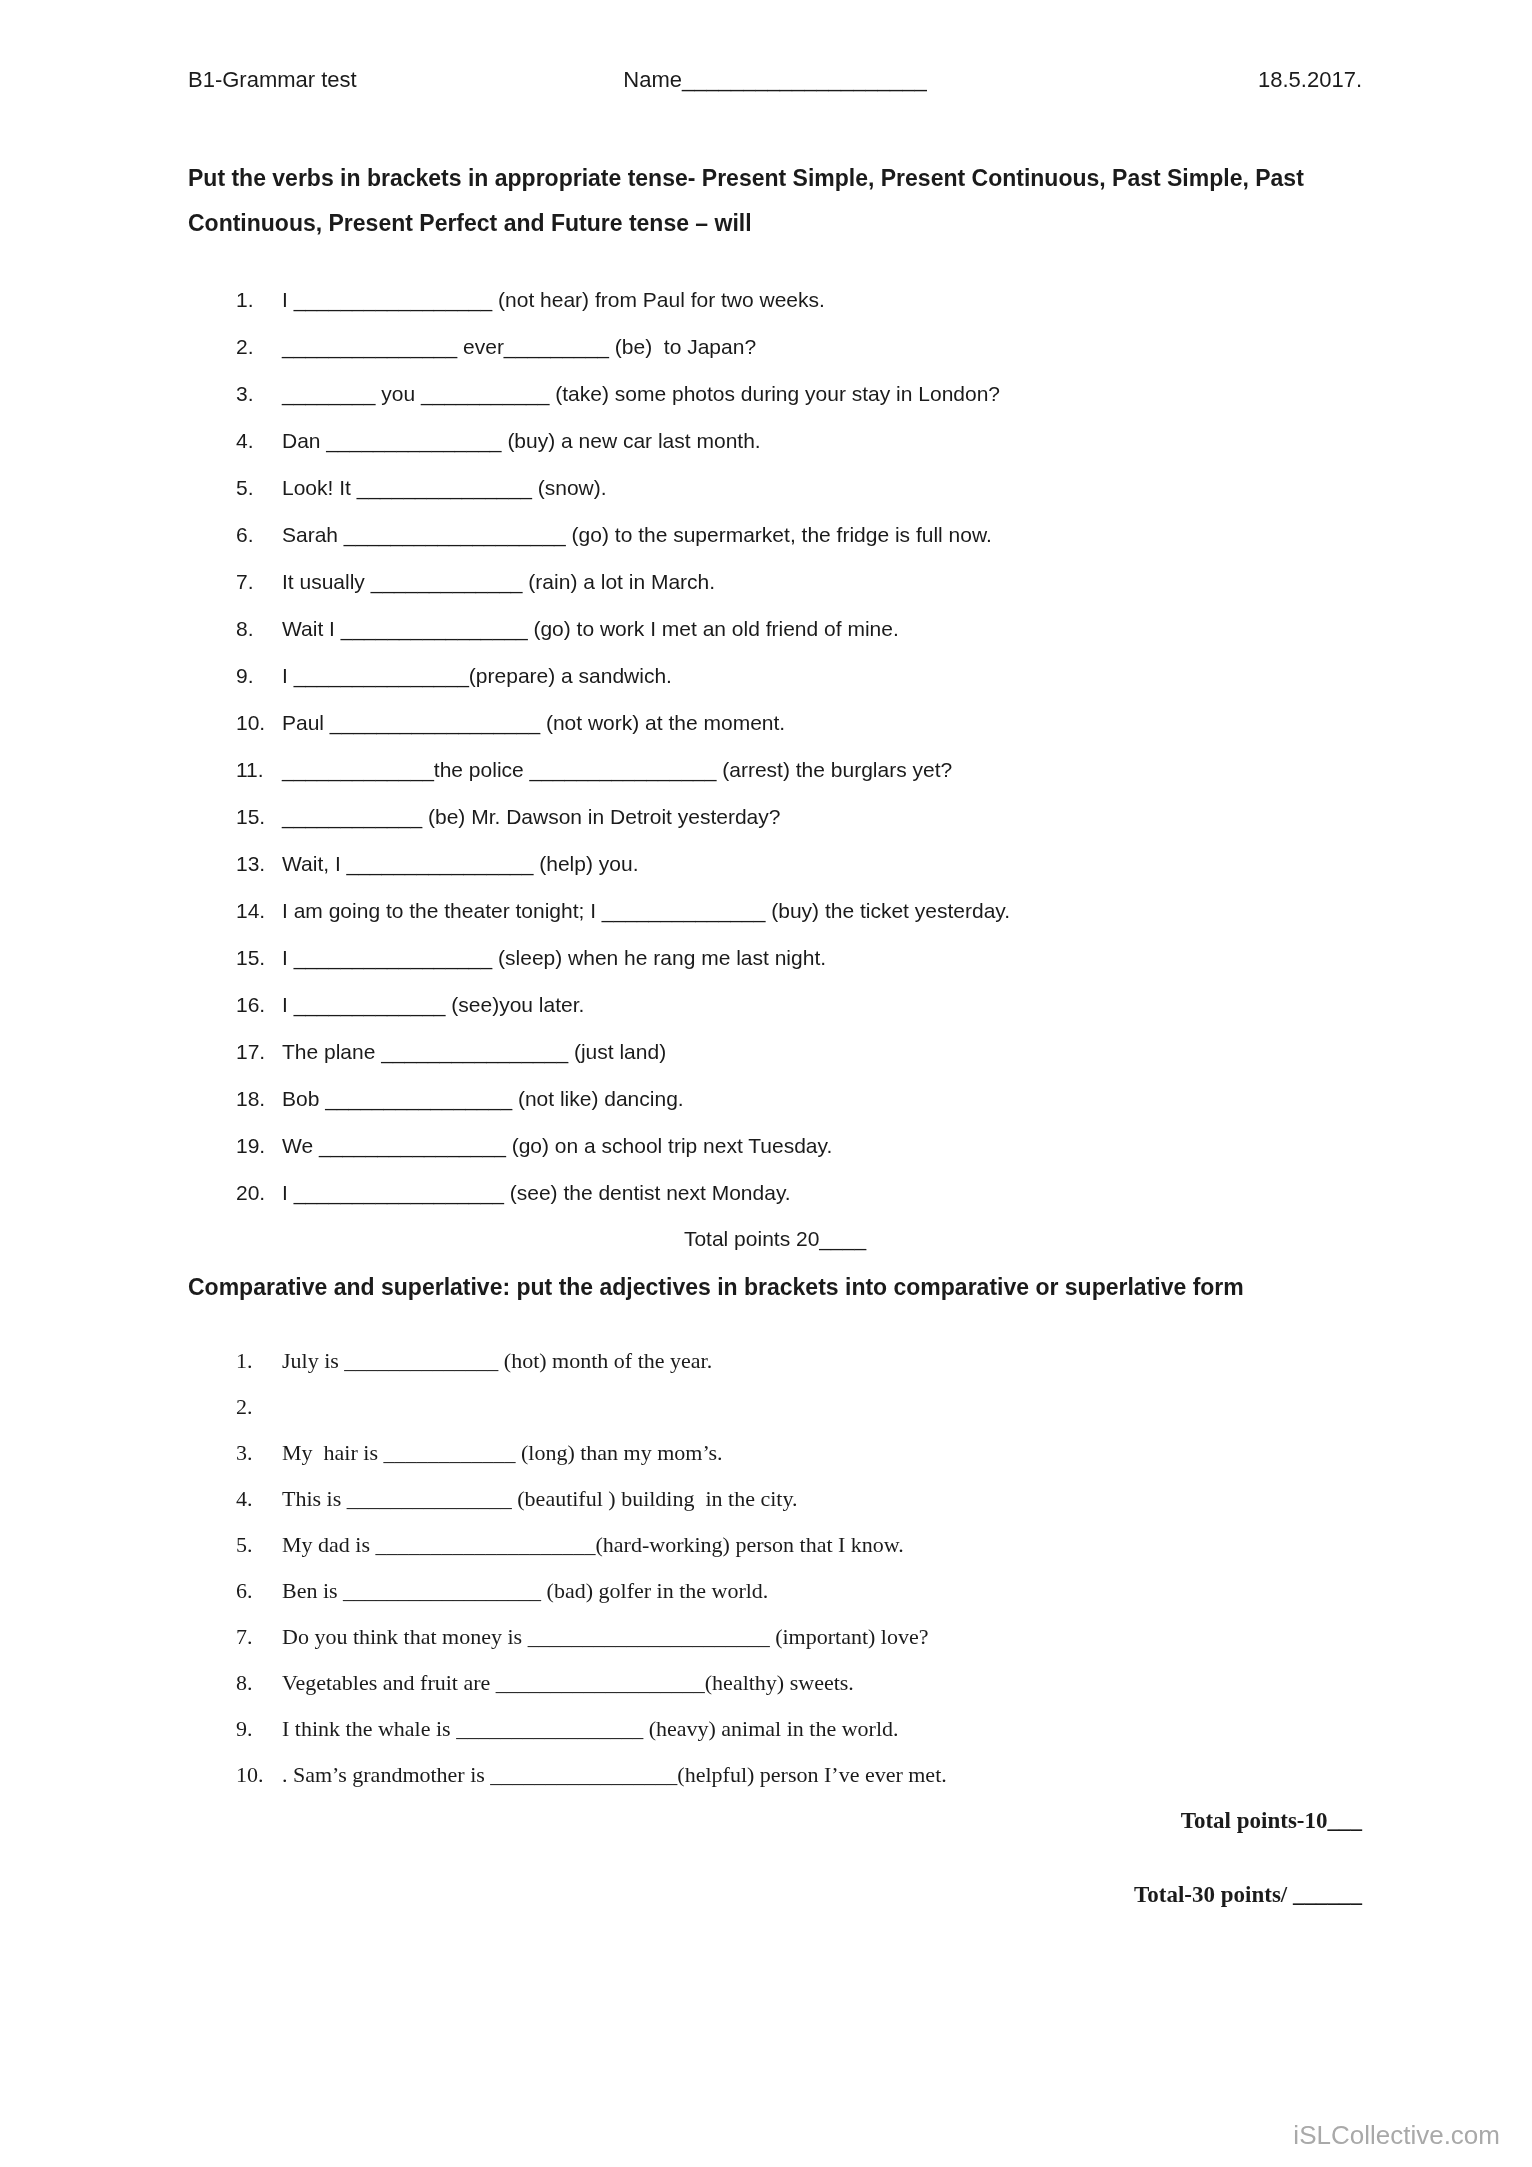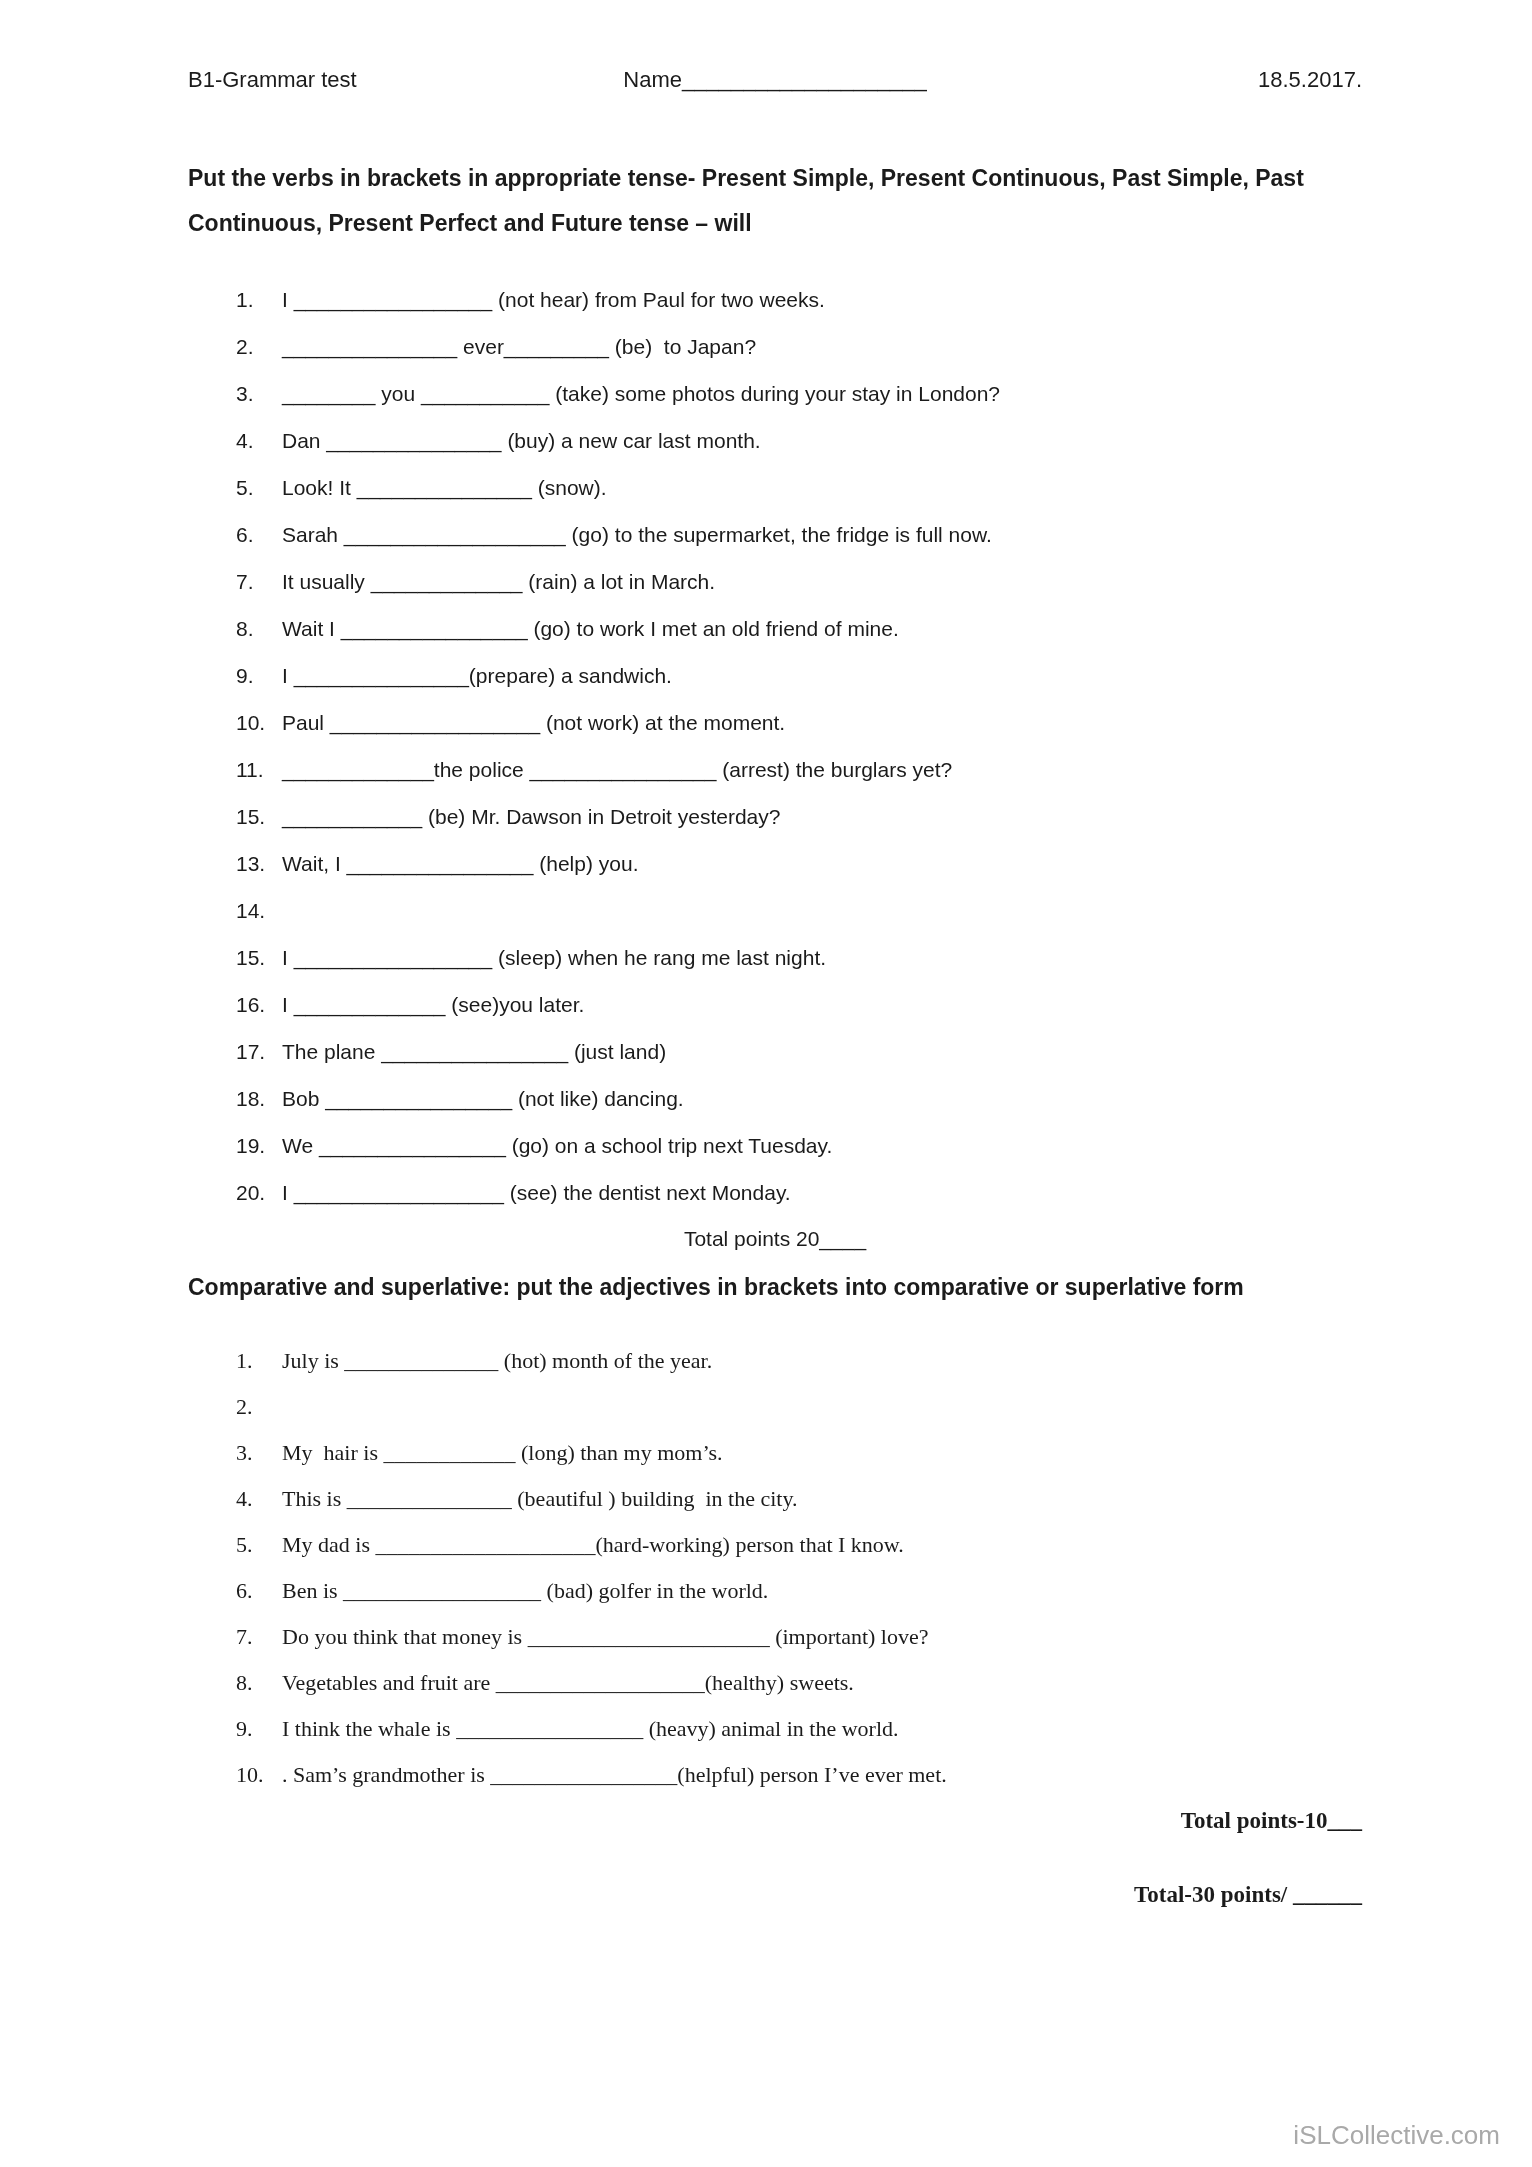--- a/index.html
+++ b/index.html
@@ -130,20 +130,21 @@
     <div class="item">
         <span class="num">15.</span>
         <span class="txt">____________ (be) Mr. Dawson in Detroit yesterday?</span>
       </div>
     <div class="item">
         <span class="num">13.</span>
         <span class="txt">Wait, I ________________ (help) you.</span>
       </div>
     <div class="item">
         <span class="num">14.</span>
+        <span class="txt">I am going to the theater tonight; I ______________ (buy) the ticket yesterday.</span>
       </div>
     <div class="item">
         <span class="num">15.</span>
         <span class="txt">I _________________ (sleep) when he rang me last night.</span>
       </div>
     <div class="item">
         <span class="num">16.</span>
         <span class="txt">I _____________ (see)you later.</span>
       </div>
     <div class="item">

